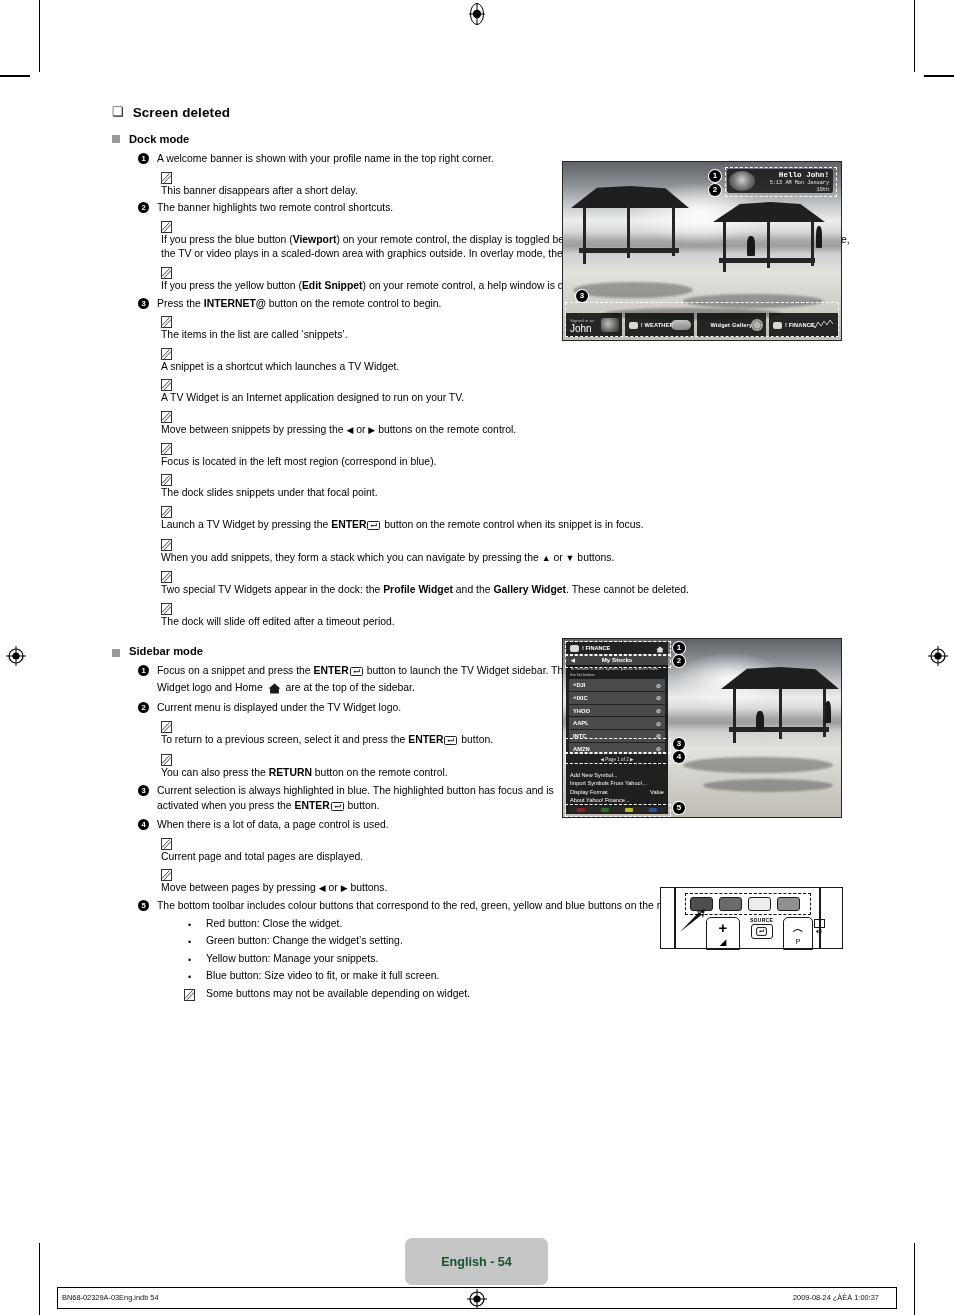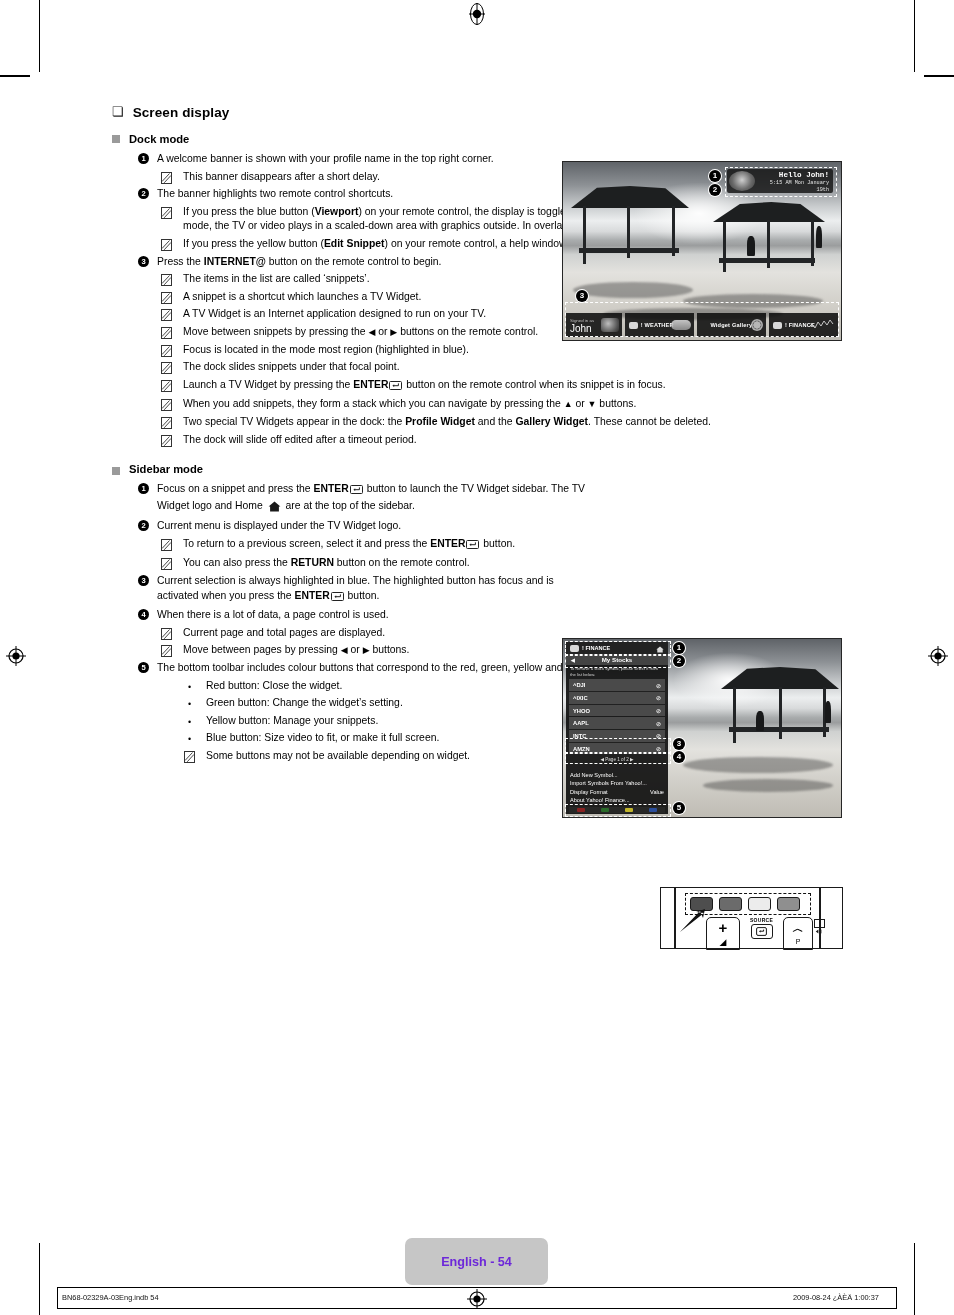--- a/index.html
+++ b/index.html
@@ -28,21 +28,21 @@
   .sq{width:8px;height:8px;background:#9a9a9a;display:inline-block;flex:0 0 auto;}
   .h-sub .tx{font-size:11.2px;font-weight:bold;}
 
   
   .row{display:flex;align-items:flex-start;margin-bottom:3px;}
   .row .mk{flex:0 0 auto;display:flex;justify-content:flex-start;align-items:flex-start;}
   .row .tx{font-size:10.4px;line-height:14.6px;}
 
   .lvl1{padding-left:26px;}
   .lvl1 .mk{width:19px;padding-top:1px;}
-  .lvl2{padding-left:49px;}
+  .lvl2{padding-left:49px;flex-direction:column;}
   .lvl2 .mk{width:22px;padding-top:2px;}
   .lvl3{padding-left:72px;}
   .lvl3 .mk{width:22px;padding-top:2px;}
 
   
   .num{
     width:11px;height:11px;border-radius:50%;background:#000;color:#fff;
     font-size:7.6px;line-height:11px;text-align:center;font-weight:bold;
     display:inline-block;font-family:"Liberation Sans",sans-serif;
   }
@@ -135,21 +135,21 @@
   .rm-line{position:absolute;background:#1a1a1a;}
   .cbtn{position:absolute;border:1.4px solid #1a1a1a;border-radius:3px;}
   .arrowmark{position:absolute;}
 
   
   .pagetag{
     position:absolute;left:405px;top:1238px;width:143px;height:47px;
     background:#c6c6c6;border-radius:7px;
     display:flex;align-items:center;justify-content:center;
   }
-  .pagetag span{font-size:12.6px;font-weight:bold;color:#6d28d9;}
+  .pagetag span{font-size:12.6px;font-weight:bold;color:#14532d;}
   .rule{position:absolute;height:1px;background:#000;}
   .ftxt{position:absolute;font-size:7.4px;color:#111;}
 </style>
 </head>
 <body>
 
 <div class="page">
 
   <div class="cropmark" style="left:39px;top:0;width:1px;height:72px;"></div>
   <div class="cropmark" style="left:0;top:39px;width:72px;height:1px;opacity:0;"></div>
@@ -190,21 +190,21 @@
         <circle cx="11" cy="11" r="3.6" fill="#000"></circle>
         <line x1="11" y1="1" x2="11" y2="21" stroke="#000" stroke-width="1"></line>
         <line x1="1" y1="11" x2="21" y2="11" stroke="#000" stroke-width="1"></line>
       </svg>
   </div>
 
   <div class="content">
 
     <div class="h-sec">
       <span class="gl">❏</span>
-      <span class="tx">Screen display</span>
+      <span class="tx">Screen deleted</span>
     </div>
 
     <div class="h-sub">
       <span class="sq"></span>
       <span class="tx">Dock mode</span>
     </div>
 
     <div class="row lvl1">
       <span class="mk">
           <span class="num">1</span>
@@ -297,21 +297,21 @@
       <span class="tx">Move between snippets by pressing the <span class="arw">◀</span> or <span class="arw">▶</span> buttons on the remote control.</span>
     </div>
     <div class="row lvl2">
       <span class="mk">
           <svg class="note" viewBox="0 0 11 12">
             <rect x="0.5" y="0.5" width="10" height="11" fill="none" stroke="#333" stroke-width="1"></rect>
             <line x1="1" y1="9.5" x2="8.5" y2="1.5" stroke="#333" stroke-width=".9"></line>
             <line x1="3.2" y1="10.8" x2="10" y2="3.4" stroke="#333" stroke-width=".9"></line>
           </svg>
         </span>
-      <span class="tx">Focus is located in the mode most region (highlighted in blue).</span>
+      <span class="tx">Focus is located in the left most region (correspond in blue).</span>
     </div>
     <div class="row lvl2">
       <span class="mk">
           <svg class="note" viewBox="0 0 11 12">
             <rect x="0.5" y="0.5" width="10" height="11" fill="none" stroke="#333" stroke-width="1"></rect>
             <line x1="1" y1="9.5" x2="8.5" y2="1.5" stroke="#333" stroke-width=".9"></line>
             <line x1="3.2" y1="10.8" x2="10" y2="3.4" stroke="#333" stroke-width=".9"></line>
           </svg>
         </span>
       <span class="tx">The dock slides snippets under that focal point.</span>

